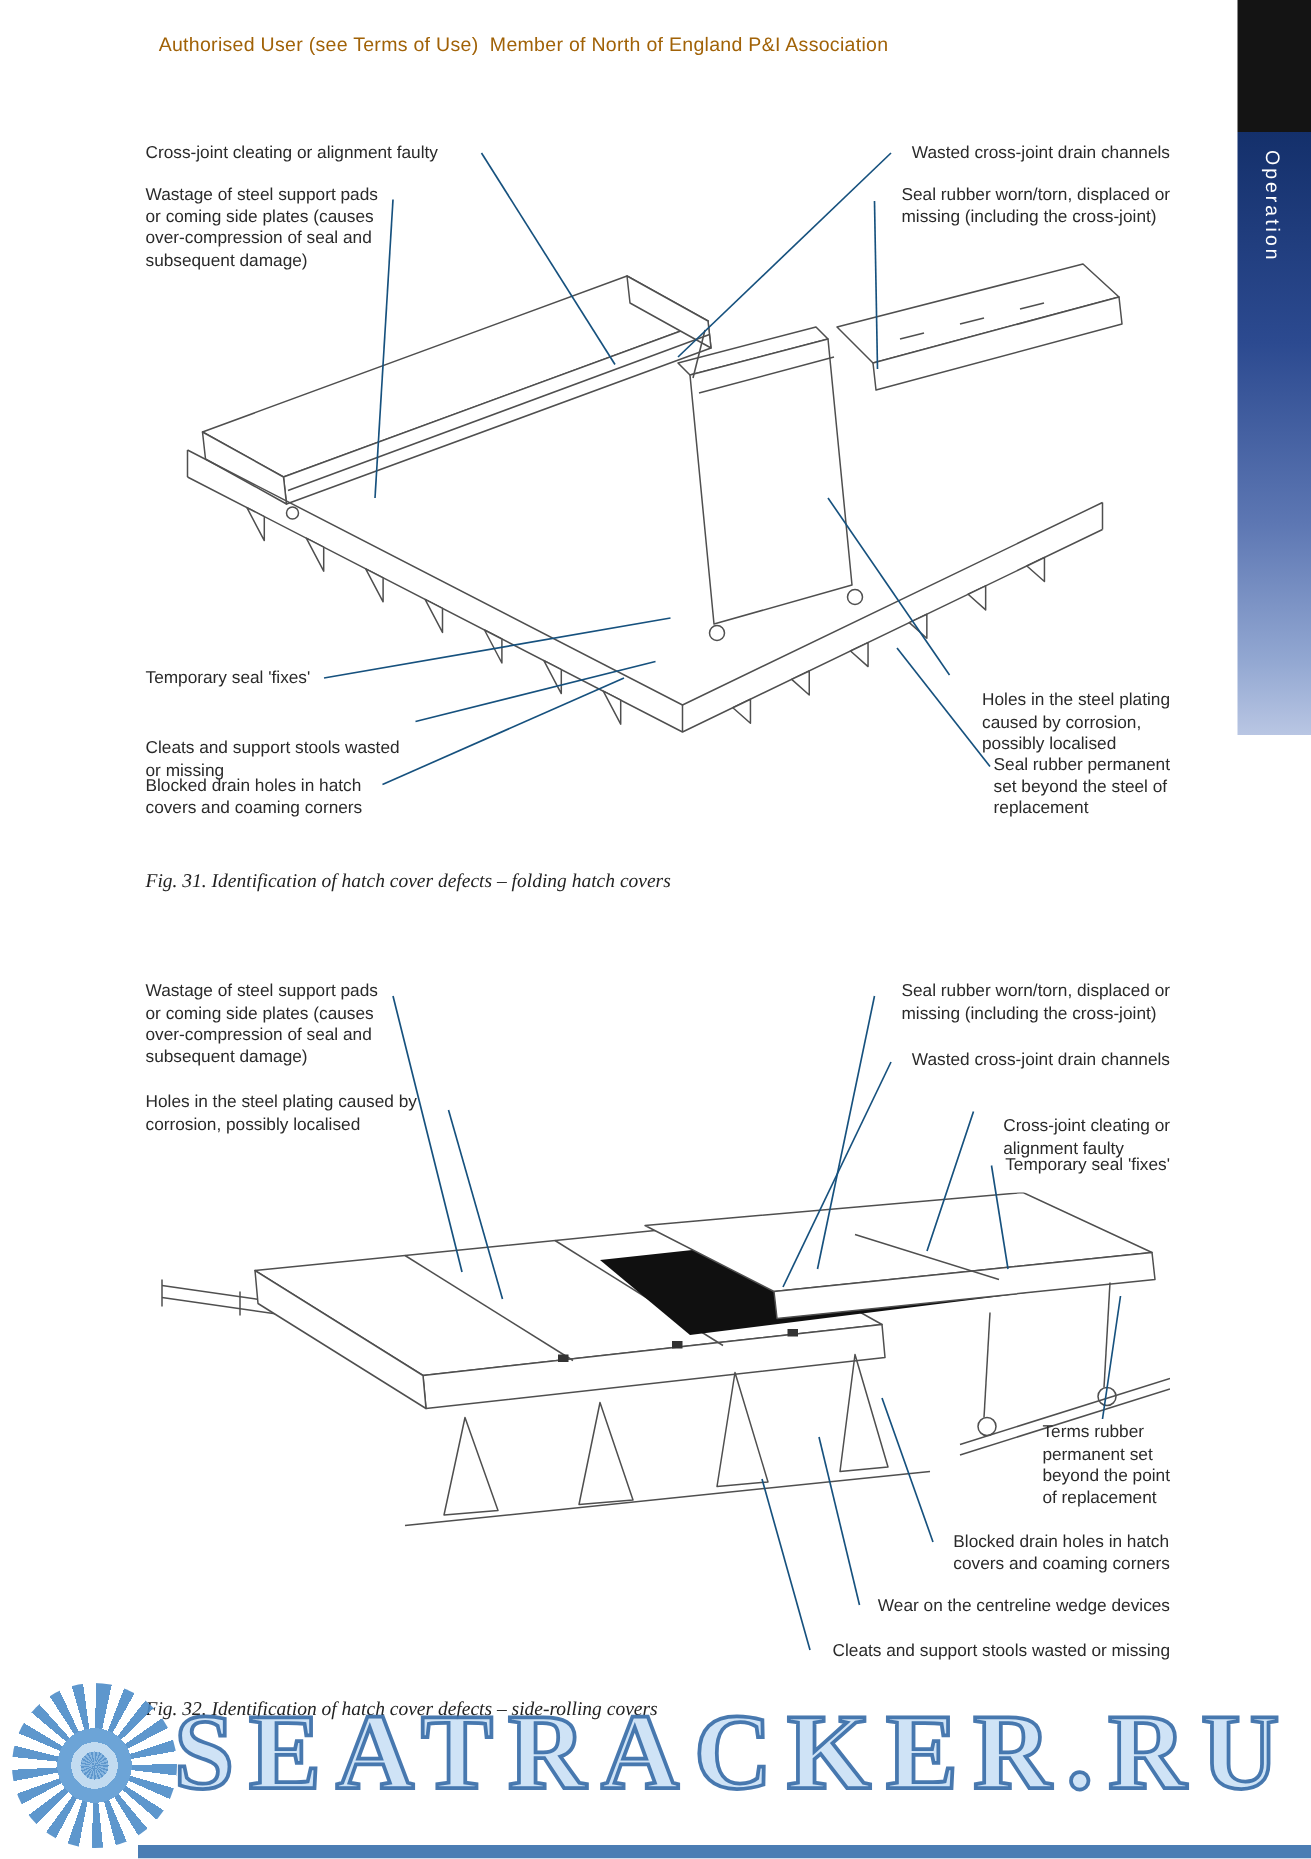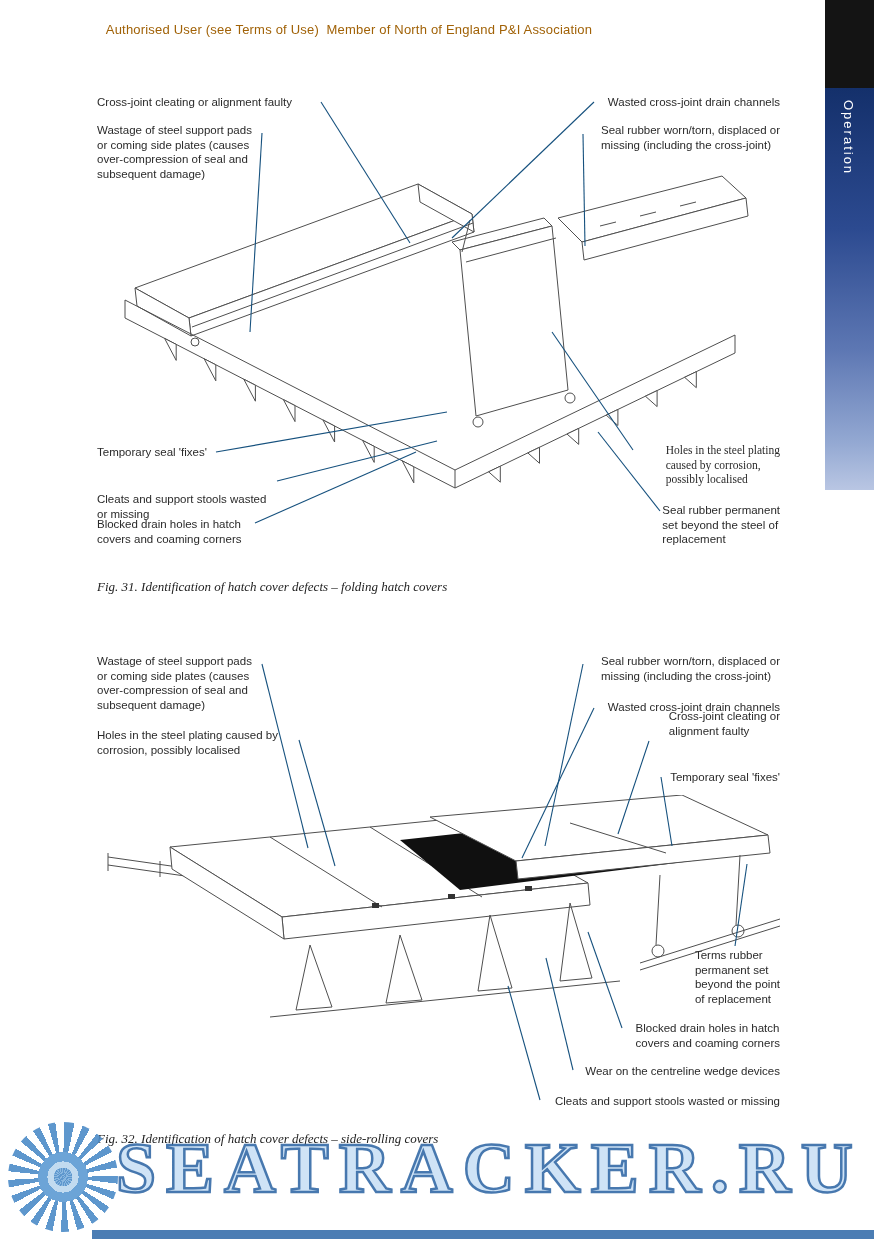--- a/index.html
+++ b/index.html
@@ -195,40 +195,40 @@
 subsequent damage)</div>
 <div class="lbl" style="left:97px; top:445px;">Temporary seal 'fixes'</div>
 <div class="lbl" style="left:97px; top:492px;">Cleats and support stools wasted
 or missing</div>
 <div class="lbl" style="left:97px; top:517px;">Blocked drain holes in hatch
 covers and coaming corners</div>
 
 <div class="lbl right" style="right:94px; top:95px;">Wasted cross-joint drain channels</div>
 <div class="lbl right" style="right:94px; top:123px;">Seal rubber worn/torn, displaced or
 missing (including the cross-joint)</div>
-<div class="lbl right" style="right:94px; top:443px;font-family:Liberation Serif, serif;">Holes in the steel plating
+<div class="lbl right" style="right:94px; top:460px;">Holes in the steel plating
 caused by corrosion,
 possibly localised</div>
 <div class="lbl right" style="right:94px; top:503px;">Seal rubber permanent
 set beyond the steel of
 replacement</div>
 
 <div class="caption" style="top:579px;">Fig. 31. Identification of hatch cover defects – folding hatch covers</div>
 
 <div class="lbl" style="left:97px; top:654px;">Wastage of steel support pads
 or coming side plates (causes
 over-compression of seal and
 subsequent damage)</div>
 <div class="lbl" style="left:97px; top:728px;">Holes in the steel plating caused by
 corrosion, possibly localised</div>
 
 <div class="lbl right" style="right:94px; top:654px;">Seal rubber worn/torn, displaced or
 missing (including the cross-joint)</div>
 <div class="lbl right" style="right:94px; top:700px;">Wasted cross-joint drain channels</div>
-<div class="lbl right" style="right:94px; top:709px;margin-left:23px;">Cross-joint cleating or
+<div class="lbl right" style="right:94px; top:744px;margin-left:23px;">Cross-joint cleating or
 alignment faulty</div>
 <div class="lbl right" style="right:94px; top:770px;">Temporary seal 'fixes'</div>
 <div class="lbl right" style="right:94px; top:948px;">Terms rubber
 permanent set
 beyond the point
 of replacement</div>
 <div class="lbl right" style="right:94px; top:1021px;">Blocked drain holes in hatch
 covers and coaming corners</div>
 <div class="lbl right" style="right:94px; top:1064px;">Wear on the centreline wedge devices</div>
 <div class="lbl right" style="right:94px; top:1094px;">Cleats and support stools wasted or missing</div>

